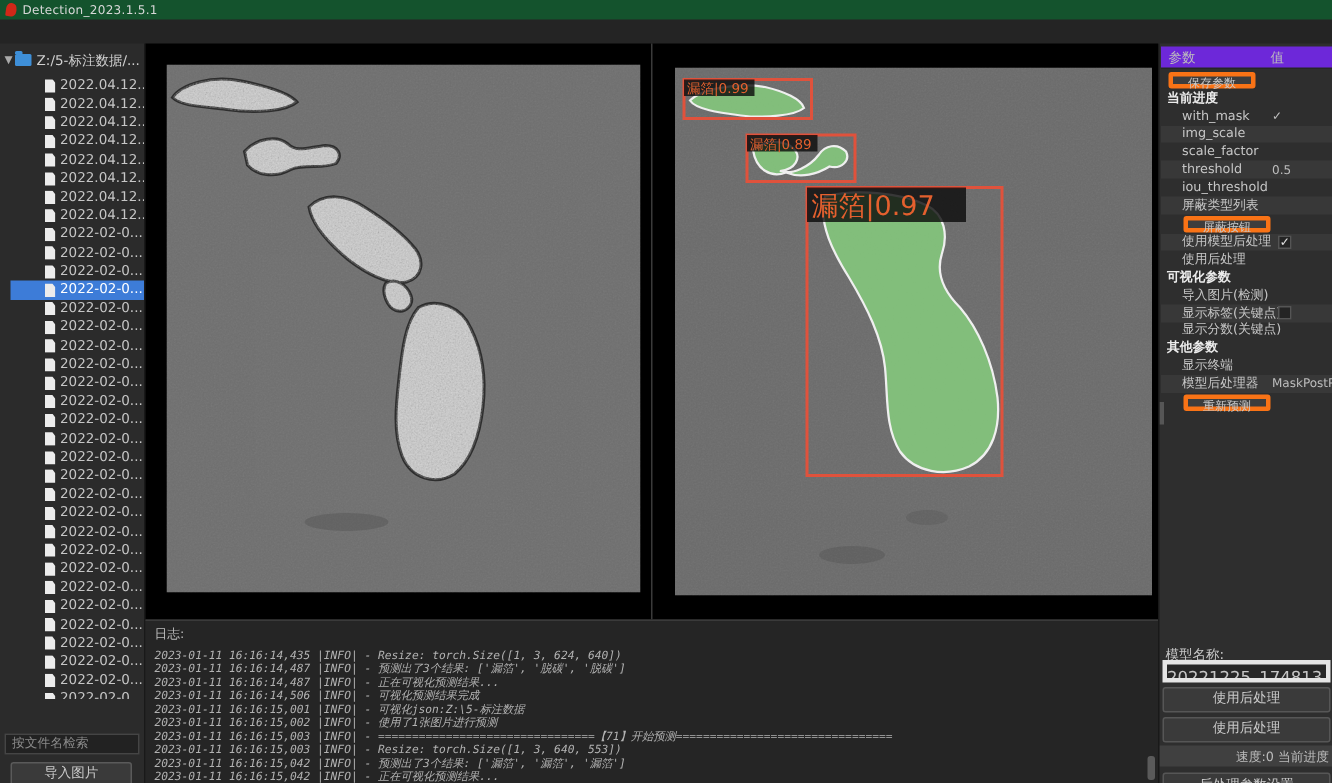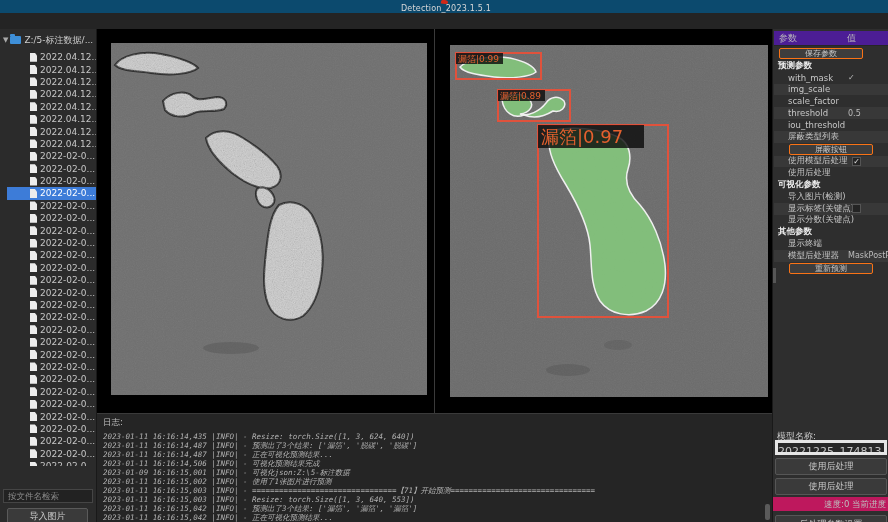--- a/index.html
+++ b/index.html
@@ -1,22 +1,22 @@
 <!DOCTYPE html>
 <html><head>
 <meta charset="utf-8">
 <style>
   * { box-sizing: border-box; margin: 0; padding: 0; }
   html,body { width:888px; height:522px; overflow:hidden; background:#1e1e1e;
     font-family:"DejaVu Sans", sans-serif; color:#c8c8c8; }
   .app { position:relative; width:888px; height:522px; background:#242424; }
 
   
-  .titlebar { position:absolute; left:0; top:0; right:0; height:13px; background:#0c4a6e;
-    display:flex; align-items:center; padding-left:4px;flex-direction:column; }
+  .titlebar { position:absolute; left:0; top:0; right:0; height:13px; background:#14532d;
+    display:flex; align-items:center; padding-left:4px; }
   .app-icon { width:7px; height:9px; background:#d02818; border-radius:45% 45% 45% 10%;
     transform:rotate(8deg); margin-right:4px; }
   .title-text { font-size:8px; color:#d8d8d8; letter-spacing:.2px; }
 
   
   .menubar { position:absolute; left:0; top:13px; right:0; height:16px; background:#2a2a2a;
     display:flex; align-items:center; padding-left:8px; border-bottom:1px solid #1a1a1a; }
   .menu-item { font-size:9.5px; color:#cfcfcf; margin-right:16px; cursor:default; }
 
   
@@ -53,47 +53,47 @@
     border-top:1px solid #3a3a3a; padding:3px 0 0 6px; overflow:hidden; }
   .log-title { font-size:8.5px; color:#bdbdbd; margin-bottom:3px; }
   .log-line { font-family:"DejaVu Sans Mono", monospace; font-size:7.5px; line-height:9px;
     color:#b2b2b2; white-space:pre;font-style:italic; }
   .log-scroll { position:absolute; right:2px; bottom:2px; width:5px; height:16px; background:#5a5a5a; border-radius:2px; }
 
   
   .rpanel { position:absolute; right:0; top:29px; width:116px; bottom:0; background:#2e2e2e;
     border-left:1px solid #191919; overflow:hidden; }
   .rpanel-scroll { position:absolute; left:0; top:239px; width:3px; height:15px; background:#565656; }
-  .ptable-head { position:absolute; left:1px; right:0; top:2px; height:15px; background:#4c1d95;
+  .ptable-head { position:absolute; left:1px; right:0; top:2px; height:15px; background:#6d28d9;
     border-bottom:1px solid #262626; display:flex; align-items:center; font-size:9px; color:#bdbdbd; }
   .ptable-head .h-param { padding-left:5px; }
   .ptable-head .h-value { position:absolute; left:73px; }
   .ptable-rows { position:absolute; left:1px; right:0; top:18px; }
   .prow { position:relative; display:flex; align-items:center; height:11.8px; font-size:8.5px;
     color:#c6c6c6; white-space:nowrap; }
   .prow.alt { background:#383838; }
   .prow.section { font-weight:bold; color:#ececec; padding-left:4px; height:11.8px; }
   .prow.param { padding-left:14px; }
   .prow.btnrow { height:13px; }
   .prow .pvalue { position:absolute; left:74px; font-size:8px; color:#bdbdbd; }
-  .mini-btn { background:#3d3d3d; border:1px solid #f97316; border-radius:2px; color:#c8c8c8;
-    font-size:8px; padding:0 25px; height:11px; line-height:10px; font-family:"DejaVu Sans", sans-serif; }
+  .mini-btn { background:#3d3d3d; border:3px solid #f97316; border-radius:2px; color:#c8c8c8;
+    font-size:8px; padding:0 10px; height:11px; line-height:10px; font-family:"DejaVu Sans", sans-serif; }
   .cbox { position:absolute; left:78px; width:9px; height:9px; background:#242424;
     border:1px solid #555; font-size:8px; line-height:8px; text-align:center; color:#e0e0e0; }
 
   .model-label { position:absolute; left:4px; top:401px; font-size:9px; color:#c8c8c8; }
   .model-field { position:absolute; left:2px; right:1px; top:411px; height:15px; background:#272727;
     border:3px solid #e5e5e5; font-size:11px; color:#c6c6c6; text-align:right; padding:2px 3px 0 0;
     overflow:hidden; white-space:nowrap; }
   .rbtn { position:absolute; left:2px; right:1px; height:17px; background:#3a3a3a;
     border:1px solid #565656; border-radius:2px; color:#cccccc; font-size:9px; text-align:center;
     line-height:15px; font-family:"DejaVu Sans", sans-serif; overflow:hidden; white-space:nowrap; }
   .btn-load { top:429px; }
   .btn-predict { top:449px; }
-  .speed-row { position:absolute; left:0; right:0; top:468px; height:14px; background:#be185d;
+  .speed-row { position:absolute; left:0; right:0; top:468px; height:14px; background:#404040;
     font-size:8.5px; color:#bdbdbd; text-align:right; padding:2px 2px 0 0; white-space:nowrap; overflow:hidden; }
   .btn-partial { top:486px; height:22px; line-height:16px; }
 </style>
 </head>
 <body>
 
 <div class="app">
 
   <div class="titlebar">
     <div class="app-icon"></div>
@@ -319,42 +319,42 @@
       </div>
     </div>
 
     <div class="log">
       <div class="log-title">日志:</div>
       <div id="loglines">
           <div class="log-line">2023-01-11 16:16:14,435 |INFO| - Resize: torch.Size([1, 3, 624, 640])</div>
           <div class="log-line">2023-01-11 16:16:14,487 |INFO| - 预测出了3个结果: ['漏箔', '脱碳', '脱碳']</div>
           <div class="log-line">2023-01-11 16:16:14,487 |INFO| - 正在可视化预测结果...</div>
           <div class="log-line">2023-01-11 16:16:14,506 |INFO| - 可视化预测结果完成</div>
-          <div class="log-line">2023-01-09 16:16:15,001 |INFO| - 可视化json:Z:\5-标注数据</div>
+          <div class="log-line">2023-01-11 16:16:15,001 |INFO| - 可视化json:Z:\5-标注数据</div>
           <div class="log-line">2023-01-11 16:16:15,002 |INFO| - 使用了1张图片进行预测</div>
           <div class="log-line">2023-01-11 16:16:15,003 |INFO| - ================================【71】开始预测================================</div>
           <div class="log-line">2023-01-11 16:16:15,003 |INFO| - Resize: torch.Size([1, 3, 640, 553])</div>
           <div class="log-line">2023-01-11 16:16:15,042 |INFO| - 预测出了3个结果: ['漏箔', '漏箔', '漏箔']</div>
           <div class="log-line">2023-01-11 16:16:15,042 |INFO| - 正在可视化预测结果...</div>
         </div>
       <div class="log-scroll"></div>
     </div>
   </div>
 
   <div class="rpanel">
     <div class="rpanel-scroll"></div>
     <div class="ptable-head">
       <span class="h-param">参数</span>
       <span class="h-value">值</span>
     </div>
     <div class="ptable-rows" id="paramrows">
         <div class="prow btnrow">
           <button class="mini-btn" style="margin-left: 5px;">保存参数</button>
         </div>
-        <div class="prow section">预测参数</div>
+        <div class="prow section">当前进度</div>
         <div class="prow param">
           <span>with_mask</span>
           <span class="pvalue">✓</span>
         </div>
         <div class="prow param alt">
           <span>img_scale</span>
         </div>
         <div class="prow param">
           <span>scale_factor</span>
         </div>

